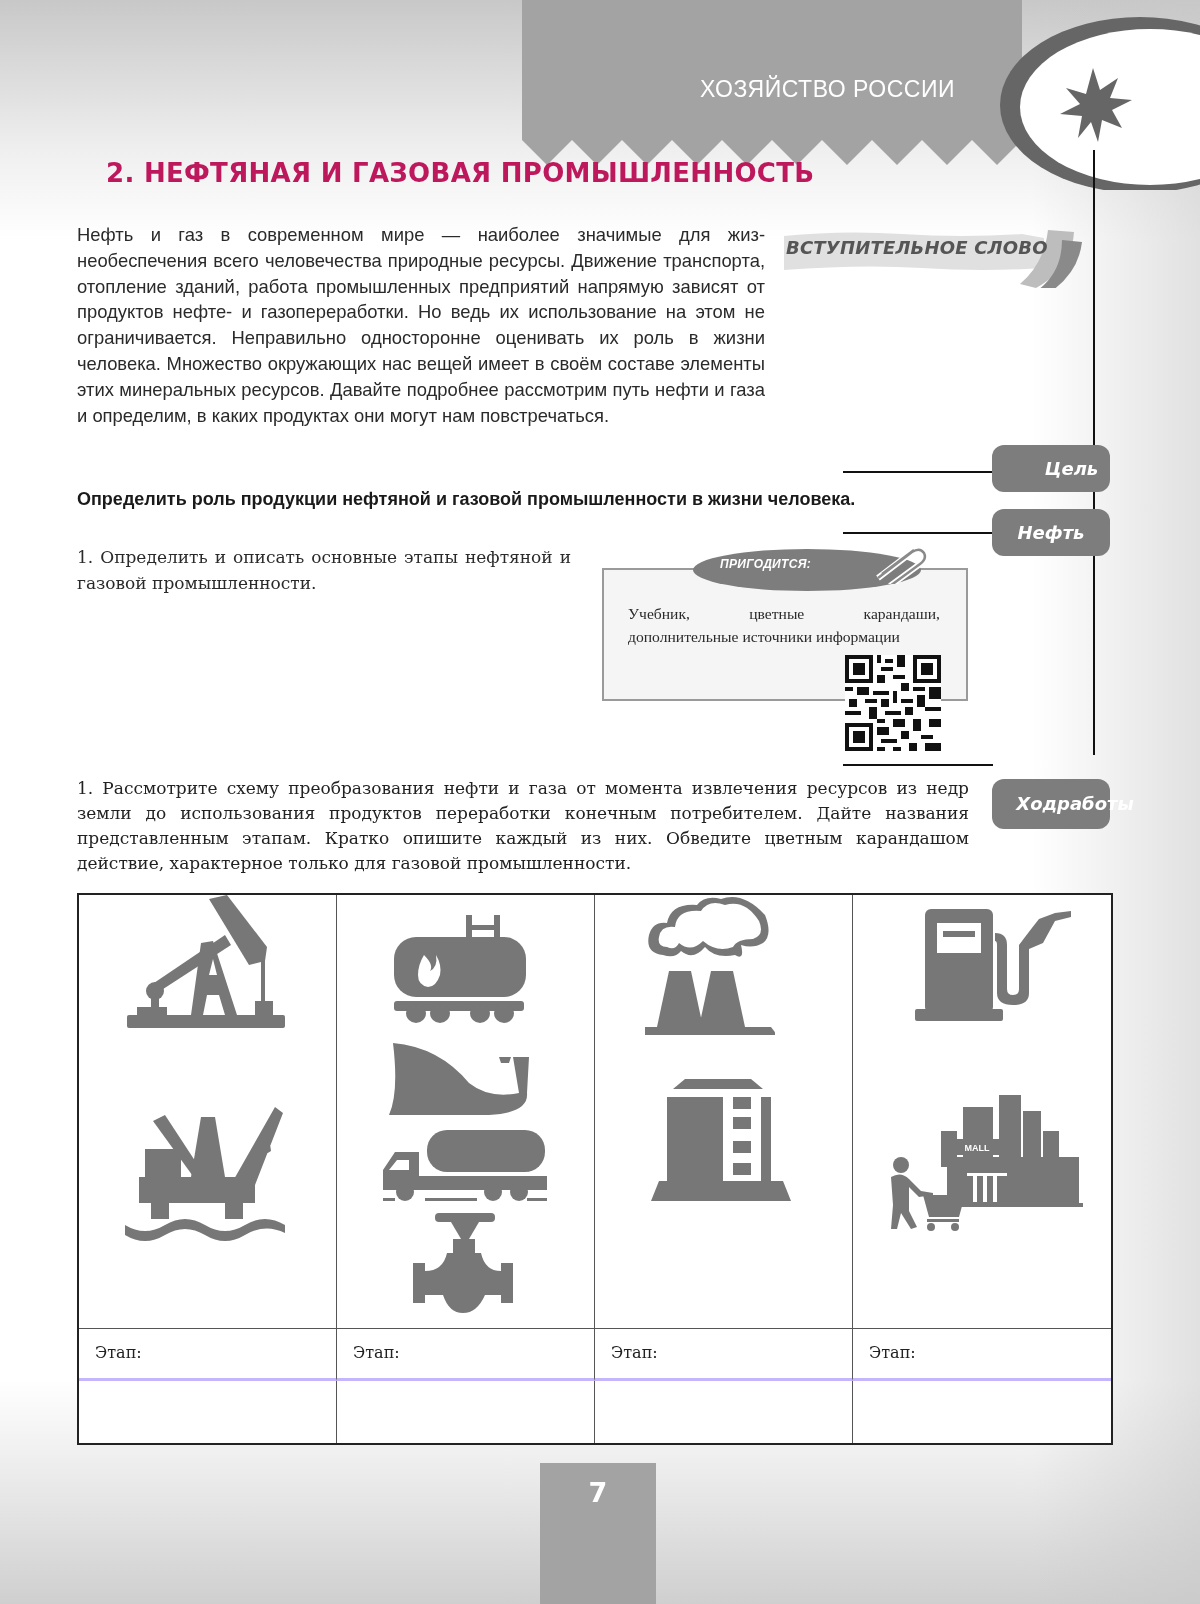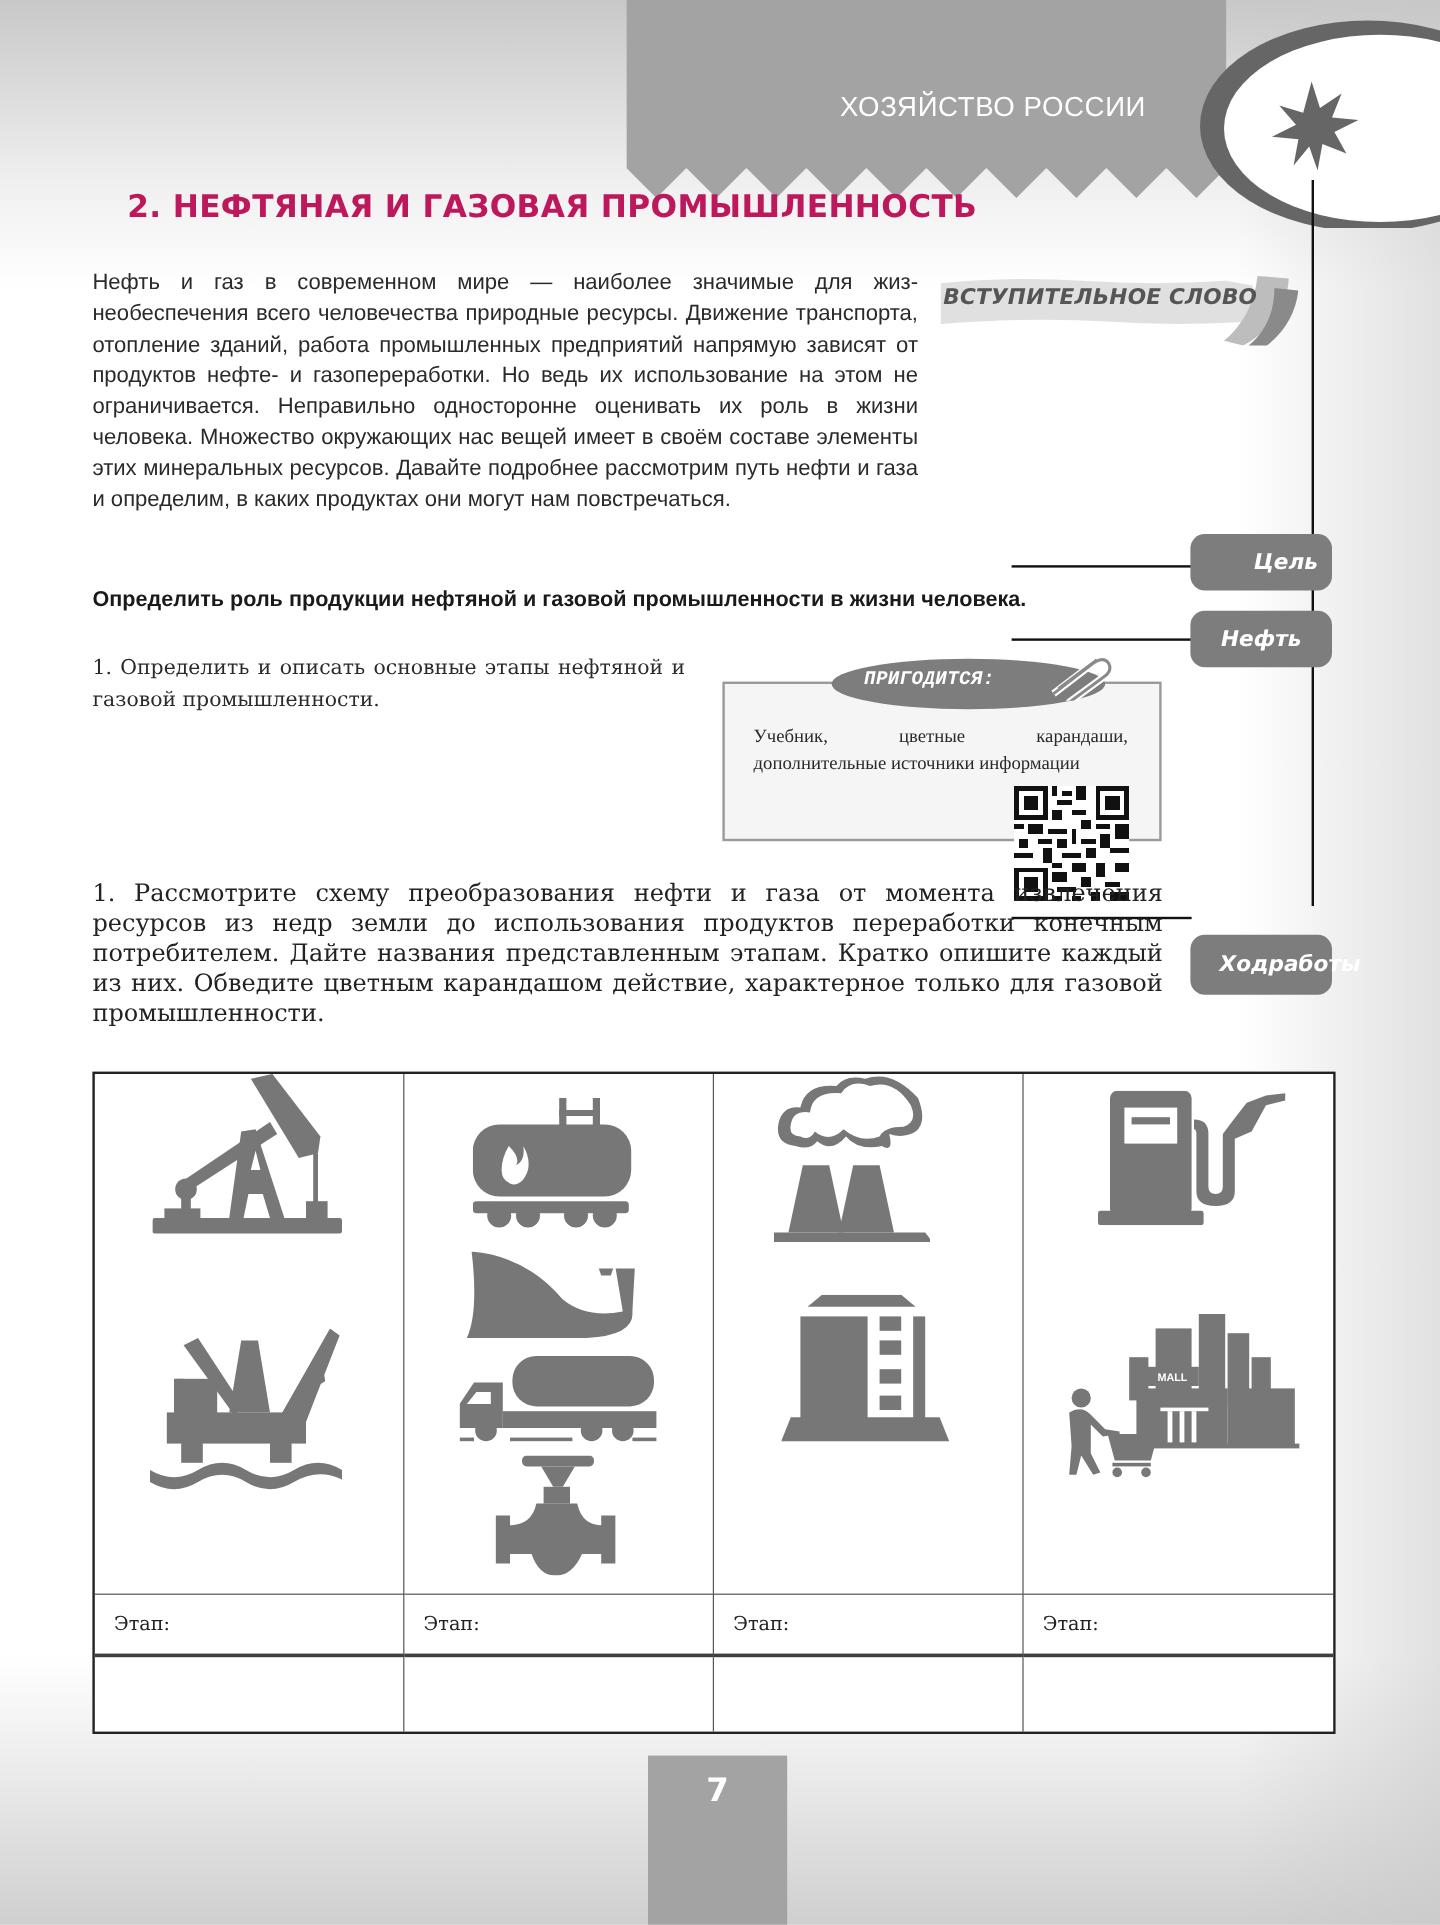--- a/index.html
+++ b/index.html
@@ -76,47 +76,47 @@
   .useful-box {
     left: 602px; top: 568px; width: 366px; height: 133px;
     border: 2px solid #9a9a9a; background: #f5f5f5;
   }
   .useful-pill {
     left: 693px; top: 549px; width: 228px; height: 42px;
     background: #7d7d7d; border-radius: 50%;
   }
   .useful-pill-text {
     left: 720px; top: 557px; width: 170px;
-    color: #fff; font-family: Liberation Mono, monospace; font-weight: bold; font-style: italic;
-    font-size: 16px; letter-spacing: 0.3px;
+    color: #fff; font-family: Liberation Sans, sans-serif; font-weight: bold; font-style: italic;
+    font-size: 12px; letter-spacing: 0.3px;
   }
   .clip { left: 868px; top: 544px; width: 60px; height: 40px; }
   .useful-text {
     left: 628px; top: 603px; width: 312px;
     font-family: Liberation Serif, serif; font-size: 15.6px; line-height: 22.5px; text-align: justify; color: #2a2a2a;
   }
   .qr { left: 845px; top: 655px; width: 96px; height: 96px; background: #fff; }
 
   
   .assign {
-    left: 77px; top: 732px; width: 892px;
+    left: 77px; top: 776px; width: 892px;
     font-family: "DejaVu Serif", serif;
-    font-size: 20px; line-height: 25px; text-align: justify; color: #222;
+    font-size: 17px; line-height: 25px; text-align: justify; color: #222;
   }
 
   
   .stage-table {
     left: 77px; top: 893px; width: 1036px; height: 552px;
     border: 2px solid #222; background: #fff;
     display: grid; grid-template-columns: repeat(4, 1fr); grid-template-rows: 434px 52px 1fr;
   }
   .cell { border-right: 1.5px solid #555; position: relative; }
   .cell:last-child, .cell.c4 { border-right: none; }
   .label-cell {
-    border-bottom: 3px solid #404040; padding: 14px 0 0 16px;
+    border-bottom: 3px solid #c4b5fd; padding: 14px 0 0 16px;
     font-family: "DejaVu Serif", serif; font-size: 16px; color: #222;
   }
   .icon { position: absolute; }
   .icon svg { display: block; fill: #777777; }
 
   
   .page-num {
     left: 540px; top: 1463px; width: 116px; height: 141px; background: #a3a3a3;
     color: #fff; font-family: "DejaVu Sans", sans-serif; font-weight: bold; font-size: 27px;
     text-align: center; padding-top: 14px;

